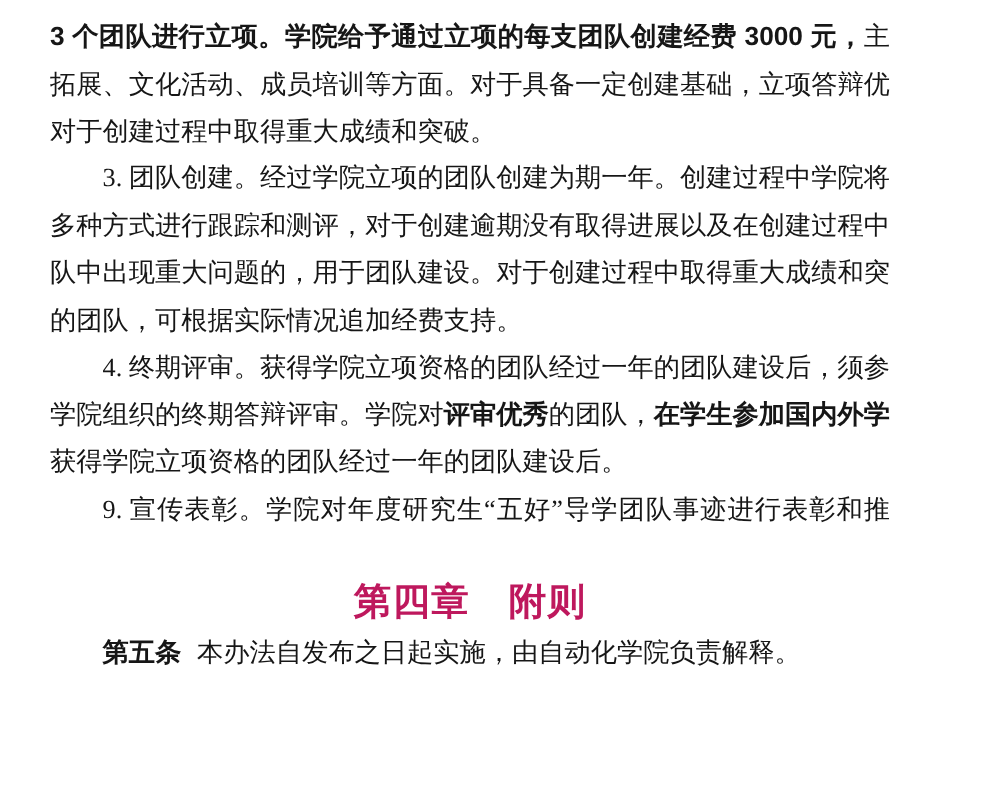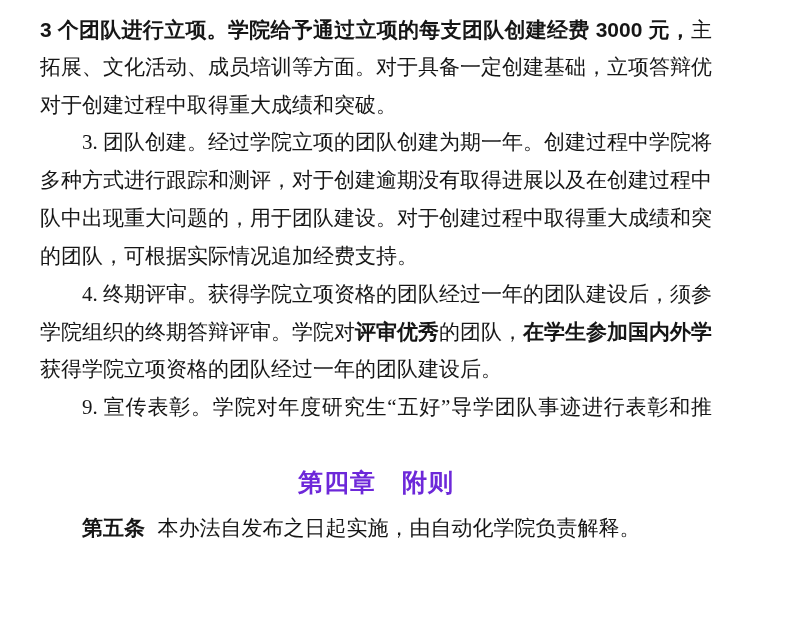--- a/index.html
+++ b/index.html
@@ -32,25 +32,25 @@
     font-family: "Liberation Sans", "DejaVu Sans", sans-serif;
     font-weight: 700;
   }
   .chapter {
     margin: 36px 0 0 0;
     height: 38px;
     line-height: 38px;
     text-align: center;
     font-family: "Liberation Sans", "DejaVu Sans", sans-serif;
     font-weight: 700;
-    font-size: 25px;
+    font-size: 30px;
     letter-spacing: 1px;
-    color: #6d28d9;
+    color: #be185d;
   }
-  .final-line { margin-top: 8px; }
+  .final-line { margin-top: 3px; }
   .gap { margin-left: 0.6em; }
 </style>
 </head>
 <body>
 
 <div class="page">
 
   <div class="line justify"><span class="b">3 个团队进行立项。学院给予通过立项的每支团队创建经费 3000 元，</span><span>主要</span></div>
 
 

